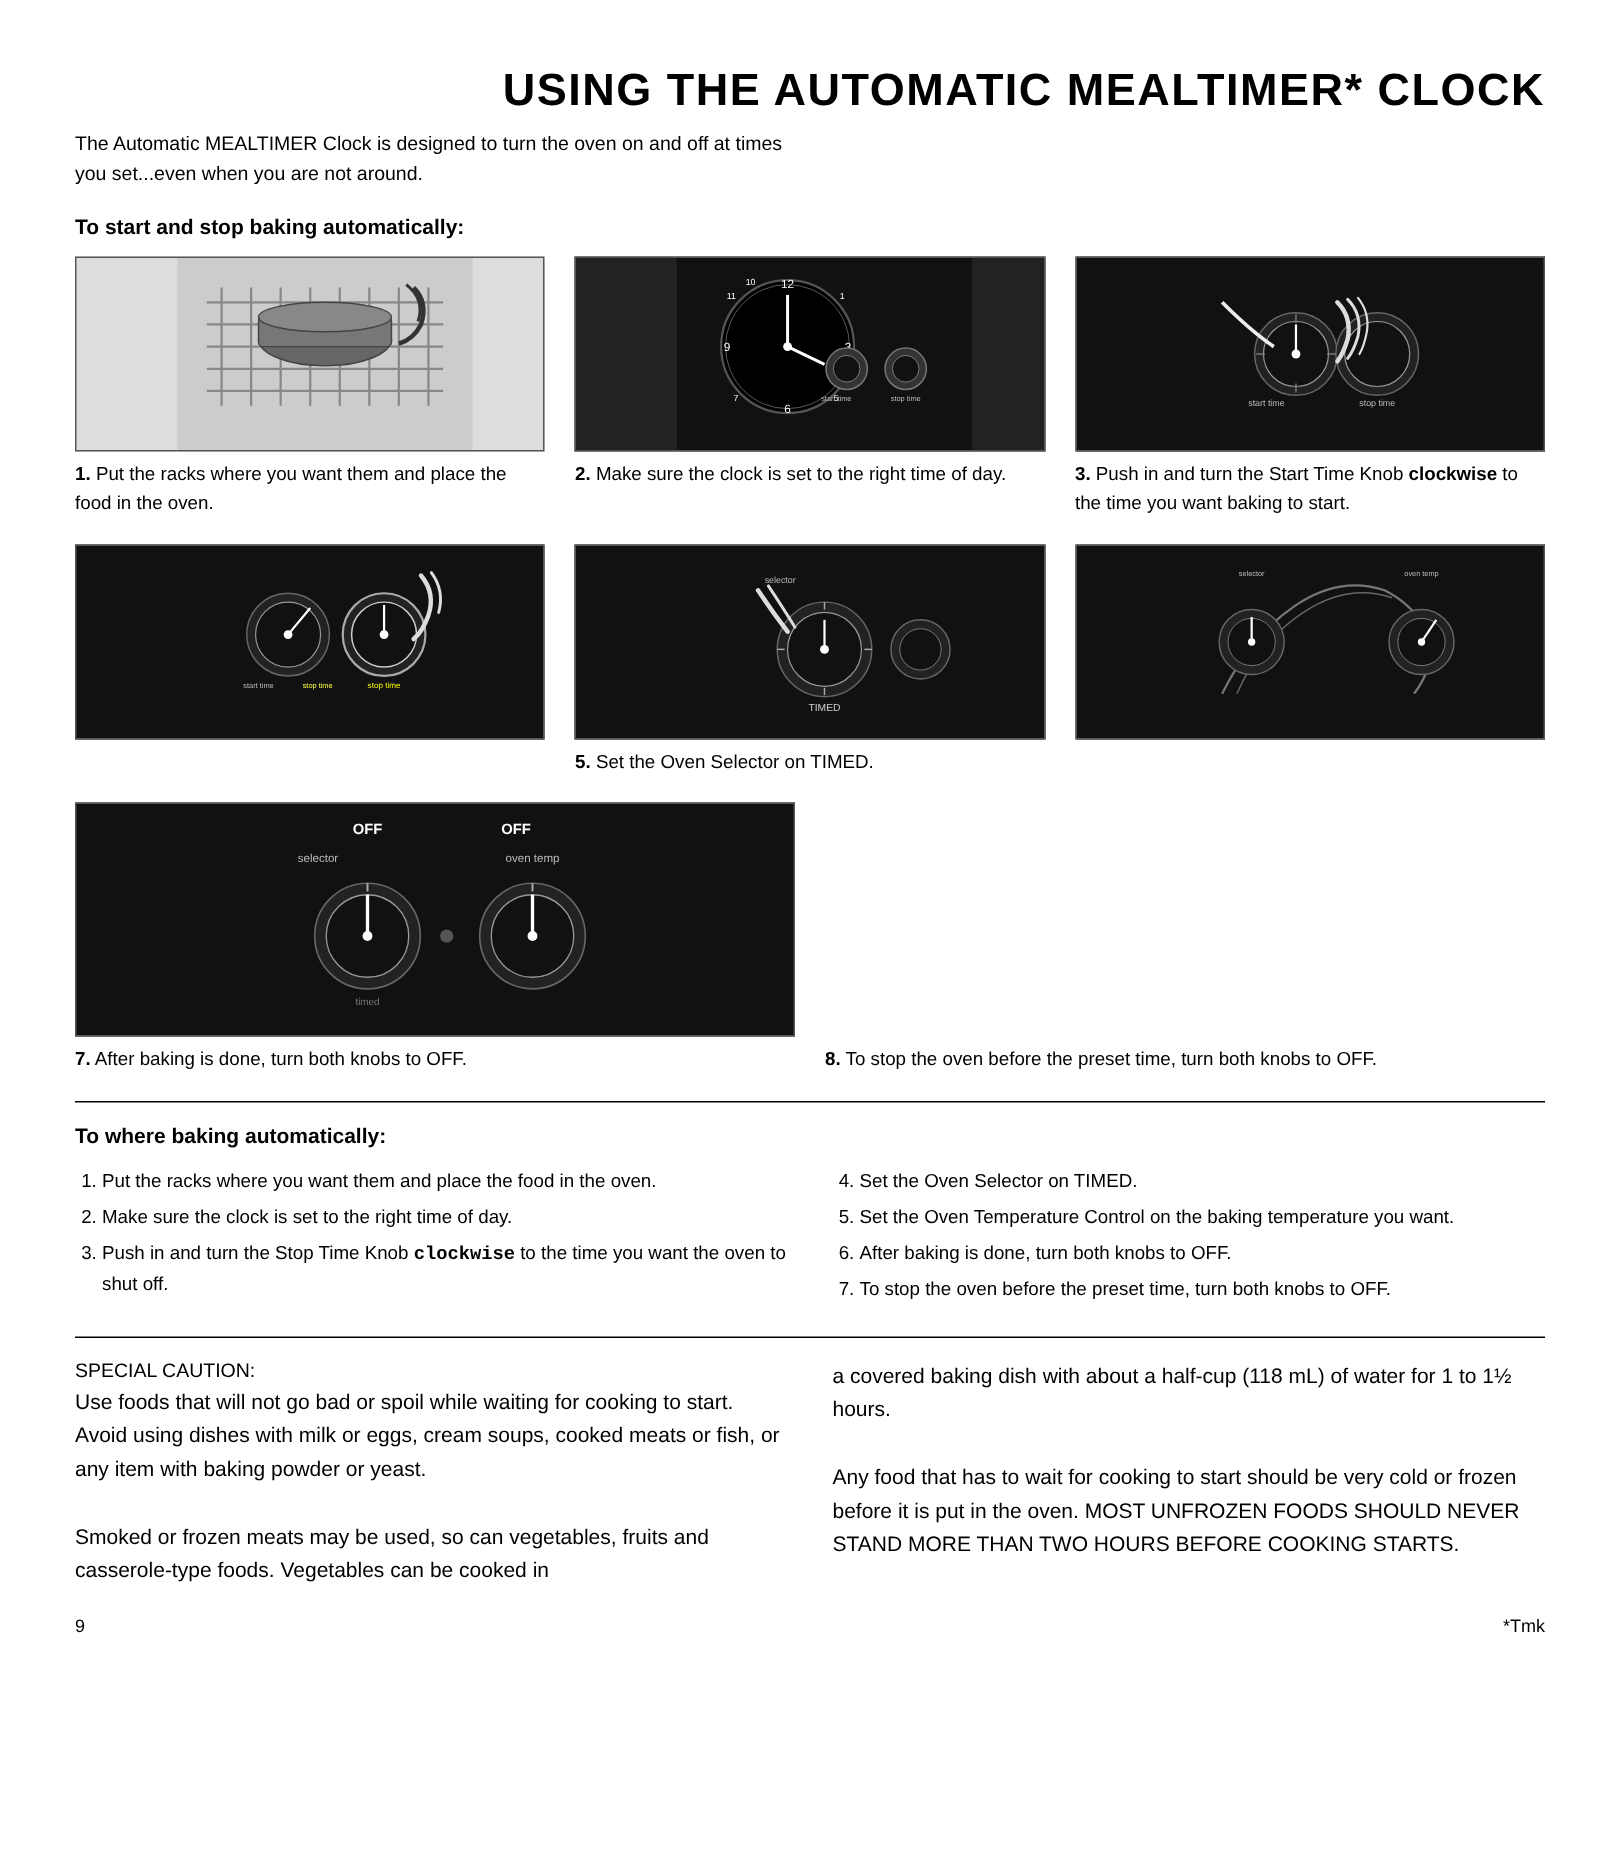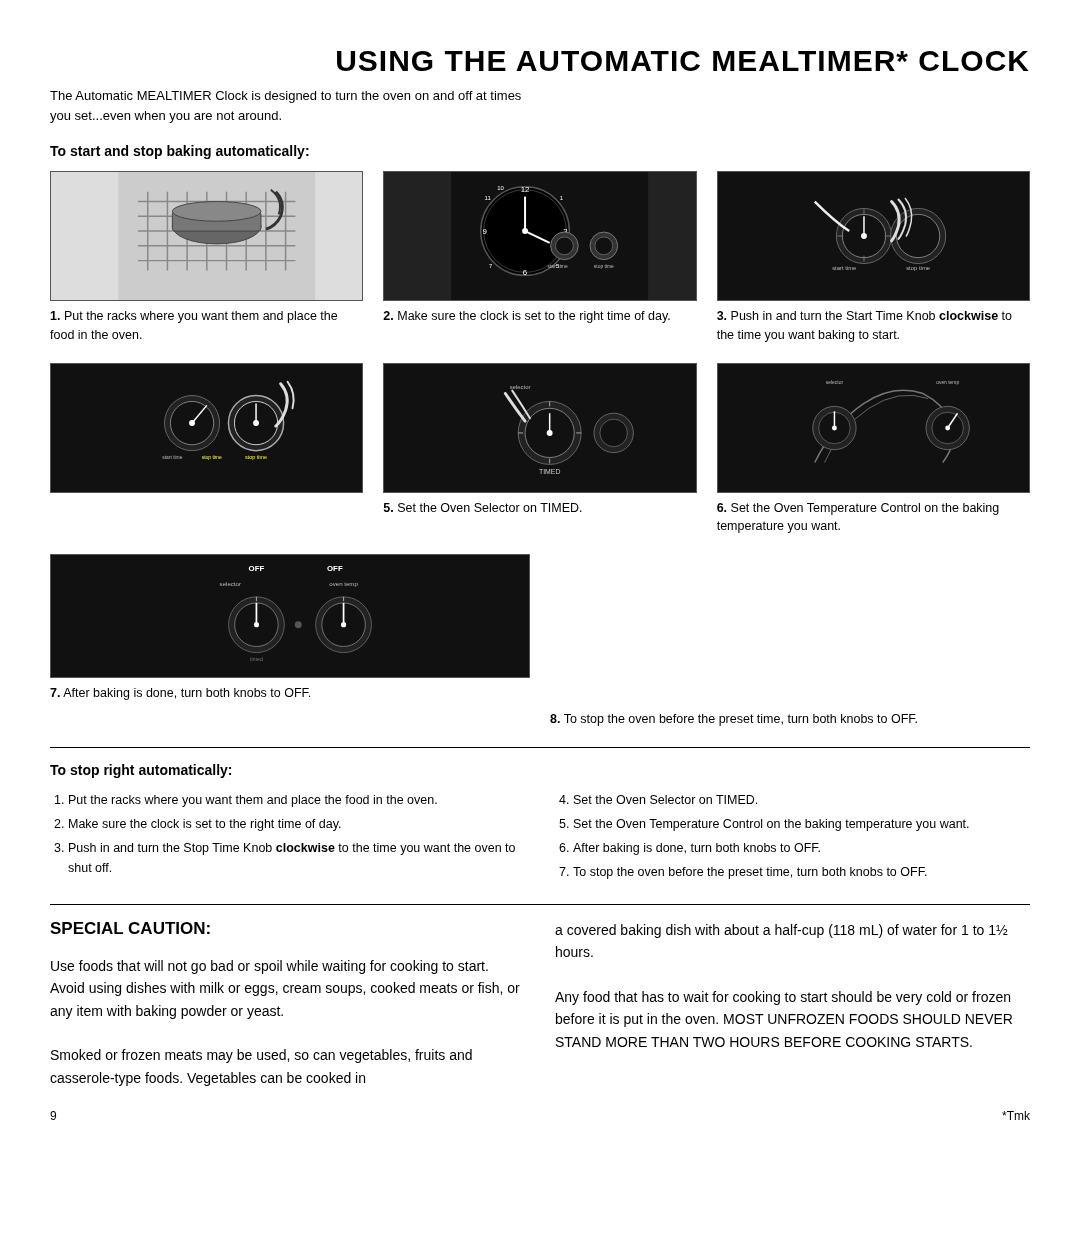--- a/index.html
+++ b/index.html
@@ -74,35 +74,35 @@
       margin-bottom: 18px;
     }
     .list-col ol {
       padding-left: 18px;
     }
     .list-col li {
       font-size: 12.5px;
       line-height: 1.6;
       margin-bottom: 4px;
     }
-    .list-col li b { font-weight: bold; }
+    .list-col li b { font-weight: bold; font-family: Liberation Mono, monospace; }
     hr.divider {
       border: none;
       border-top: 1px solid #000;
       margin: 14px 0;
     }
     .special-caution-section {
       display: grid;
       grid-template-columns: 1fr 1fr;
       gap: 0 30px;
     }
     .caution-title {
-      font-weight: bold;
-      font-size: 17px;
-      margin-bottom: 16px;
+      font-weight: normal;
+      font-size: 13px;
+      margin-bottom: 2px;
     }
     .caution-text {
       font-size: 14px;
       line-height: 1.6;
     }
     .footer-row {
       display: flex;
       justify-content: space-between;
       margin-top: 20px;
       font-size: 12px;
@@ -331,32 +331,28 @@
         <line x1="165" y1="65" x2="175" y2="50" stroke="#fff" stroke-width="1.5"></line>
         <circle cx="165" cy="65" r="2.5" fill="#fff"></circle>
 
         <text x="50" y="20" text-anchor="middle" fill="#bbb" font-size="5" font-family="Arial">selector</text>
         <circle cx="50" cy="65" r="22" fill="#222" stroke="#666" stroke-width="1"></circle>
         <circle cx="50" cy="65" r="16" fill="#111" stroke="#999" stroke-width="0.5"></circle>
         <line x1="50" y1="65" x2="50" y2="48" stroke="#fff" stroke-width="1.5"></line>
         <circle cx="50" cy="65" r="2.5" fill="#fff"></circle>
       </svg>
     </div>
-    <p class="step-text">
-      <span class="step-num">6.</span>
-      <span>Set the Oven Temperature Control on the baking temperature you want.</span>
-    </p>
   </div>
 
 </div>
 
 <div class="step-78">
 
   <div class="step-item" style="grid-column: 1/2;">
-    <div class="step-image img-off-knobs" style="height:124px;">
+    <div class="step-image img-off-knobs" style="height:156px;">
       <svg viewBox="0 0 320 140" xmlns="http://www.w3.org/2000/svg">
         <rect width="320" height="140" fill="#111"></rect>
 
         <text x="110" y="18" text-anchor="middle" fill="#fff" font-size="9" font-family="Arial" font-weight="bold">OFF</text>
         <text x="200" y="18" text-anchor="middle" fill="#fff" font-size="9" font-family="Arial" font-weight="bold">OFF</text>
 
         <text x="80" y="35" text-anchor="middle" fill="#bbb" font-size="7" font-family="Arial">selector</text>
         <circle cx="110" cy="80" r="32" fill="#222" stroke="#666" stroke-width="1"></circle>
         <circle cx="110" cy="80" r="25" fill="#111" stroke="#999" stroke-width="0.8"></circle>
 
@@ -388,21 +384,21 @@
     <p class="step-text" style="margin-top: 150px;">
       <span class="step-num">8.</span>
       <span>To stop the oven before the preset time, turn both knobs to OFF.</span>
     </p>
   </div>
 
 </div>
 
 <hr class="divider">
 
-<p class="section-title">To stop right automatically:</p>
+<p class="section-title">To where baking automatically:</p>
 
 <div class="two-col-list">
   <div class="list-col">
     <ol>
       <li>Put the racks where you want them and place the food in the oven.</li>
       <li>Make sure the clock is set to the right time of day.</li>
       <li>Push in and turn the Stop Time Knob <b>clock­wise</b> to the time you want the oven to shut off.</li>
     </ol>
   </div>
   <div class="list-col">

